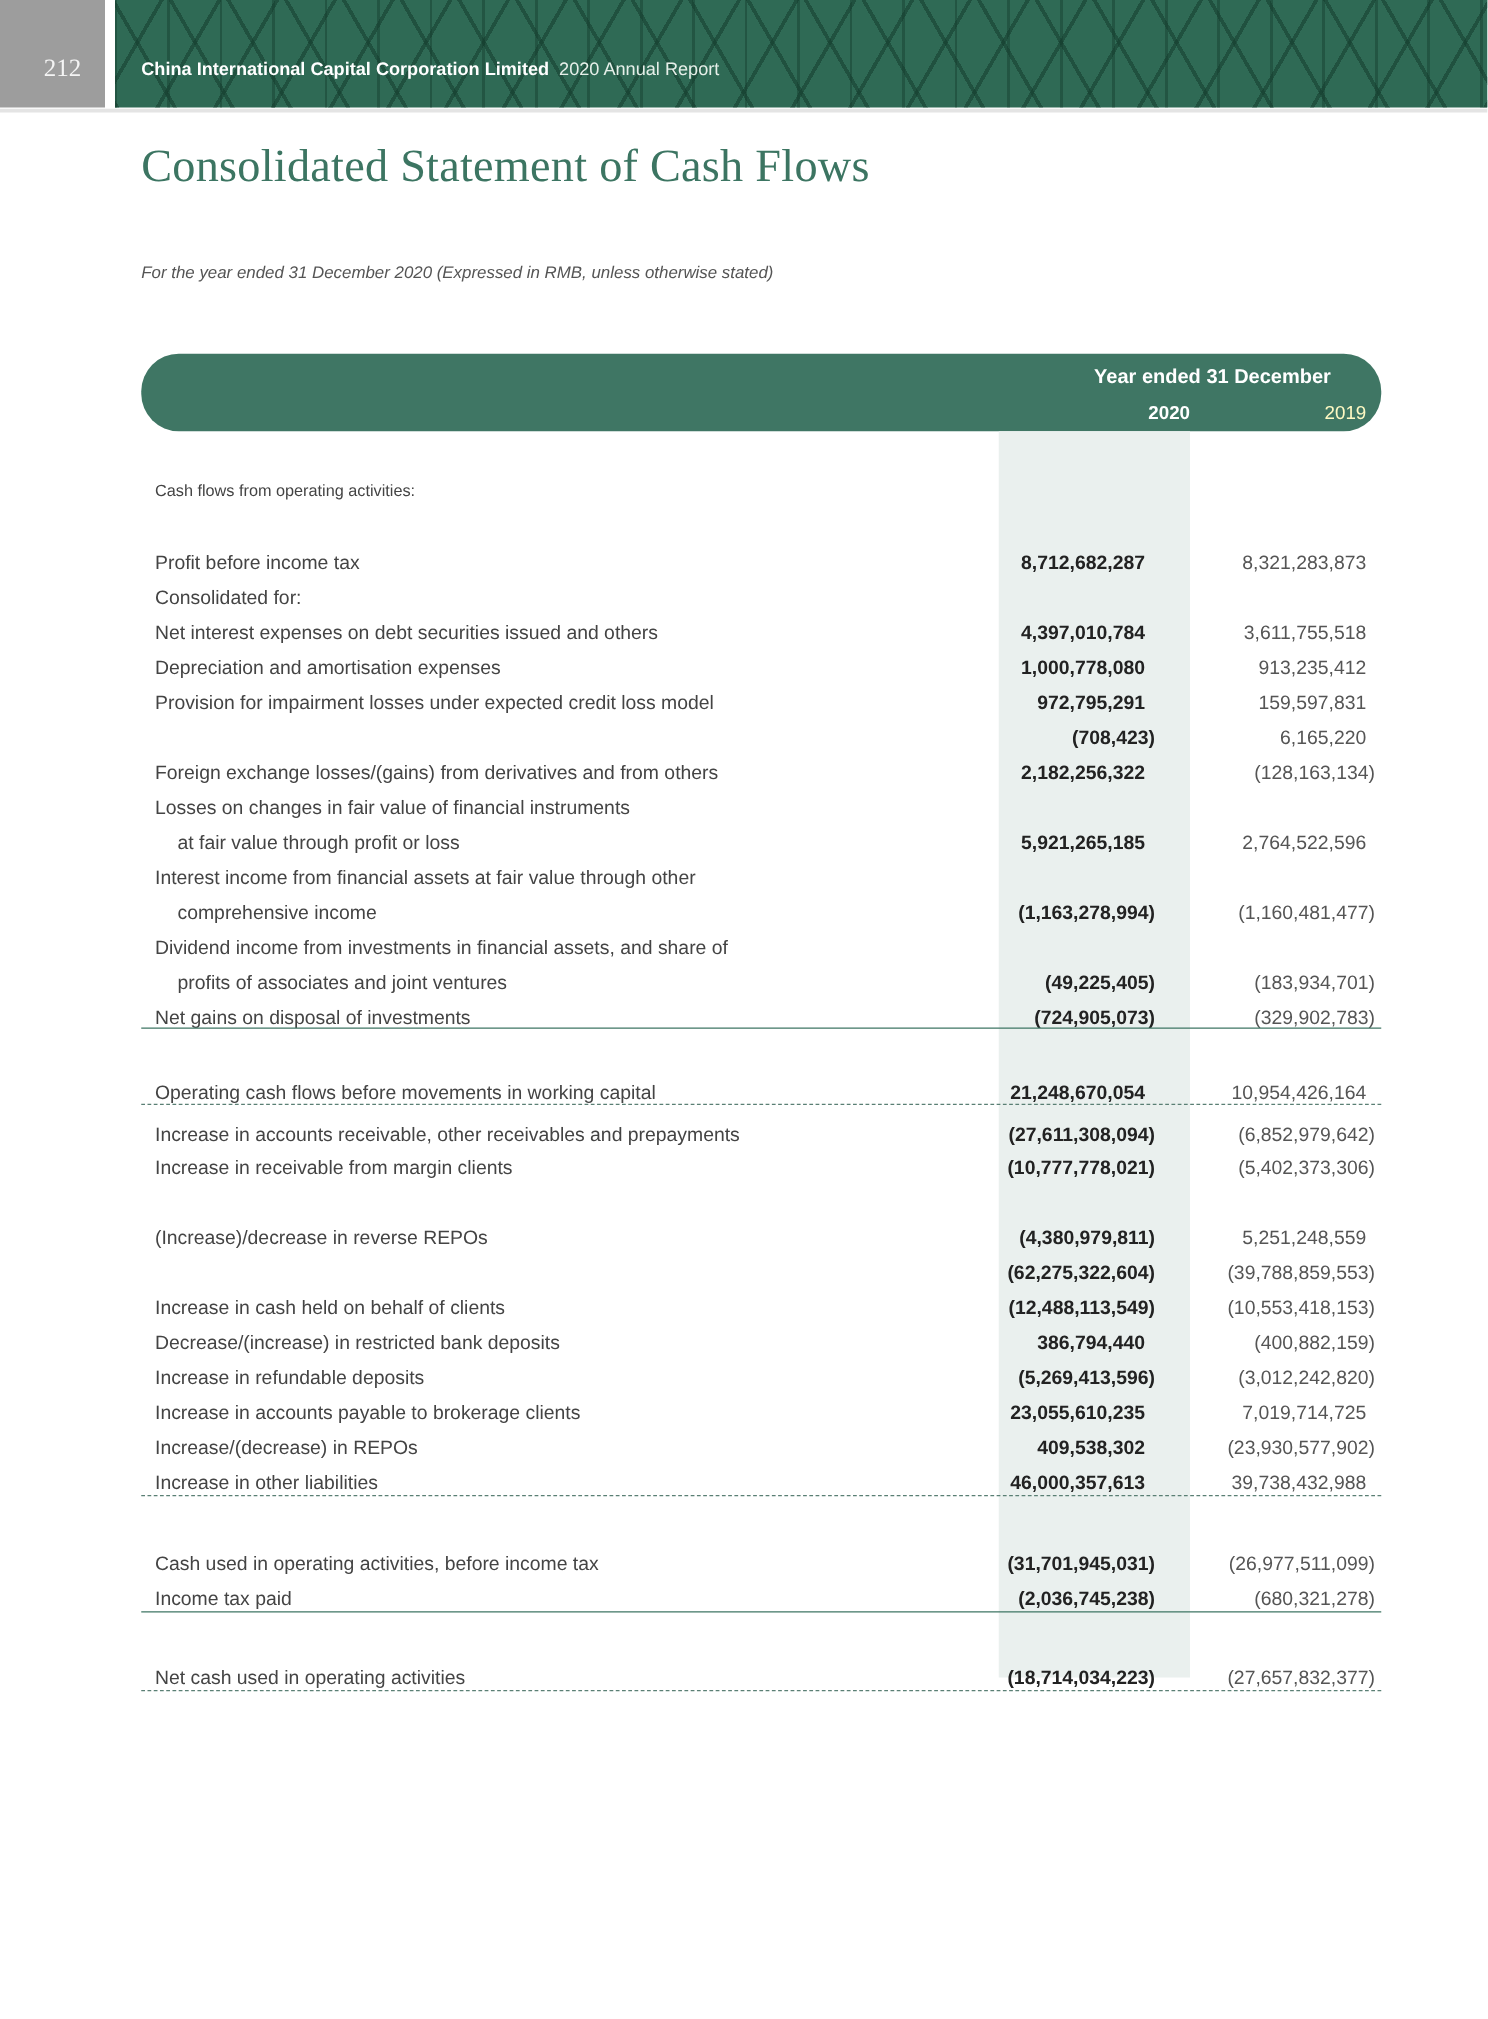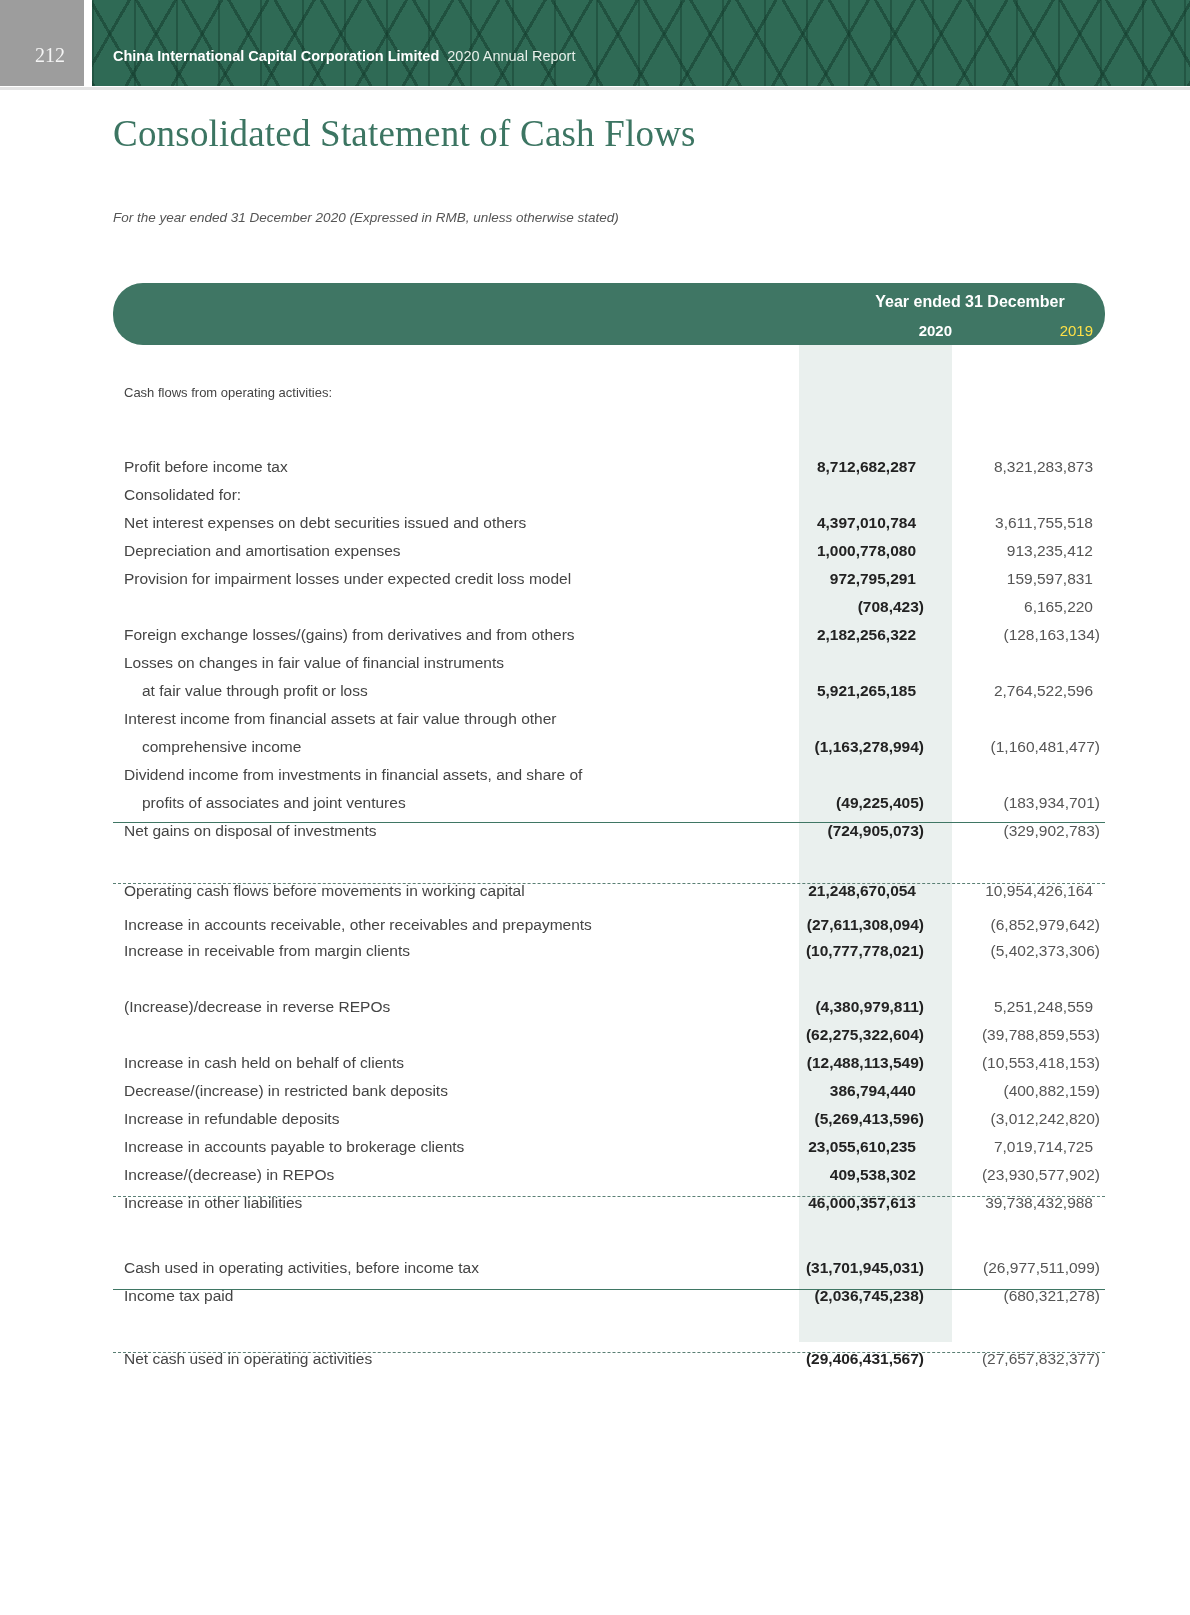--- a/index.html
+++ b/index.html
@@ -38,29 +38,29 @@
   }
   .table-head {
     position: absolute; left: 113px; top: 283px; width: 992px; height: 62px; background: #3f7664; border-radius: 30px;
   }
   .th-year-label {
     position: absolute; left: 742px; top: 10px; width: 230px; text-align: center;
     color: #fff; font-weight: bold; font-size: 16px;
   }
   .th-2020 { position: absolute; left: 686px; width: 153px; top: 39px; text-align: right; padding-right: 0; color: #fff; font-weight: bold; font-size: 15px; }
   .th-2020 span { display:inline-block; width: 140px; text-align: right; }
-  .th-2019 { position: absolute; right: 12px; top: 39px; color: #fde047; font-size: 15px; }
+  .th-2019 { position: absolute; right: 12px; top: 39px; color: #fef9c3; font-size: 15px; }
   .shade-col {
     position: absolute; left: 799px; top: 345px; width: 153px; height: 997px; background: #eaf0ee;
   }
   .section-label {
     position: absolute; left: 124px; top: 385px; font-size: 13px; color: #444;
   }
   .row {
-    position: absolute; left: 113px; width: 992px; height: 28px; font-size: 15.5px; color: #444; margin-top: 16px;
+    position: absolute; left: 113px; width: 992px; height: 28px; font-size: 15.5px; color: #444;
   }
   .row .lbl { position: absolute; left: 11px; top: 4px; white-space: nowrap; }
   .row .lbl.indent { left: 29px; }
   .row .v2020 { position: absolute; right: 189px; top: 4px; font-weight: bold; color: #222; white-space: nowrap; }
   .row .v2020.neg { right: 181px; }
   .row .v2019 { position: absolute; right: 12px; top: 4px; color: #555; white-space: nowrap; }
   .row .v2019.neg { right: 5px; }
   .rule-solid { position: absolute; left: 113px; width: 992px; height: 0; border-top: 1.5px solid #3f7664; }
   .rule-dash { position: absolute; left: 113px; width: 992px; height: 0; border-top: 1.5px dashed #5a7f74; }
 </style>
@@ -217,21 +217,21 @@
       <span class="v2020 neg">(31,701,945,031)</span>
       <span class="v2019 neg">(26,977,511,099)</span>
     </div>
     <div class="row" style="top: 1267px;">
       <span class="lbl">Income tax paid</span>
       <span class="v2020 neg">(2,036,745,238)</span>
       <span class="v2019 neg">(680,321,278)</span>
     </div>
     <div class="row" style="top: 1330px;">
       <span class="lbl">Net cash used in operating activities</span>
-      <span class="v2020 neg">(29,406,431,567)</span>
+      <span class="v2020 neg">(18,714,034,223)</span>
       <span class="v2019 neg">(27,657,832,377)</span>
     </div>
   </div>
 
 <div class="rule-solid" style="top:822px"></div>
 <div class="rule-dash" style="top:883px"></div>
 <div class="rule-dash" style="top:1196px"></div>
 <div class="rule-solid" style="top:1289px"></div>
 <div class="rule-dash" style="top:1352px"></div>
 

